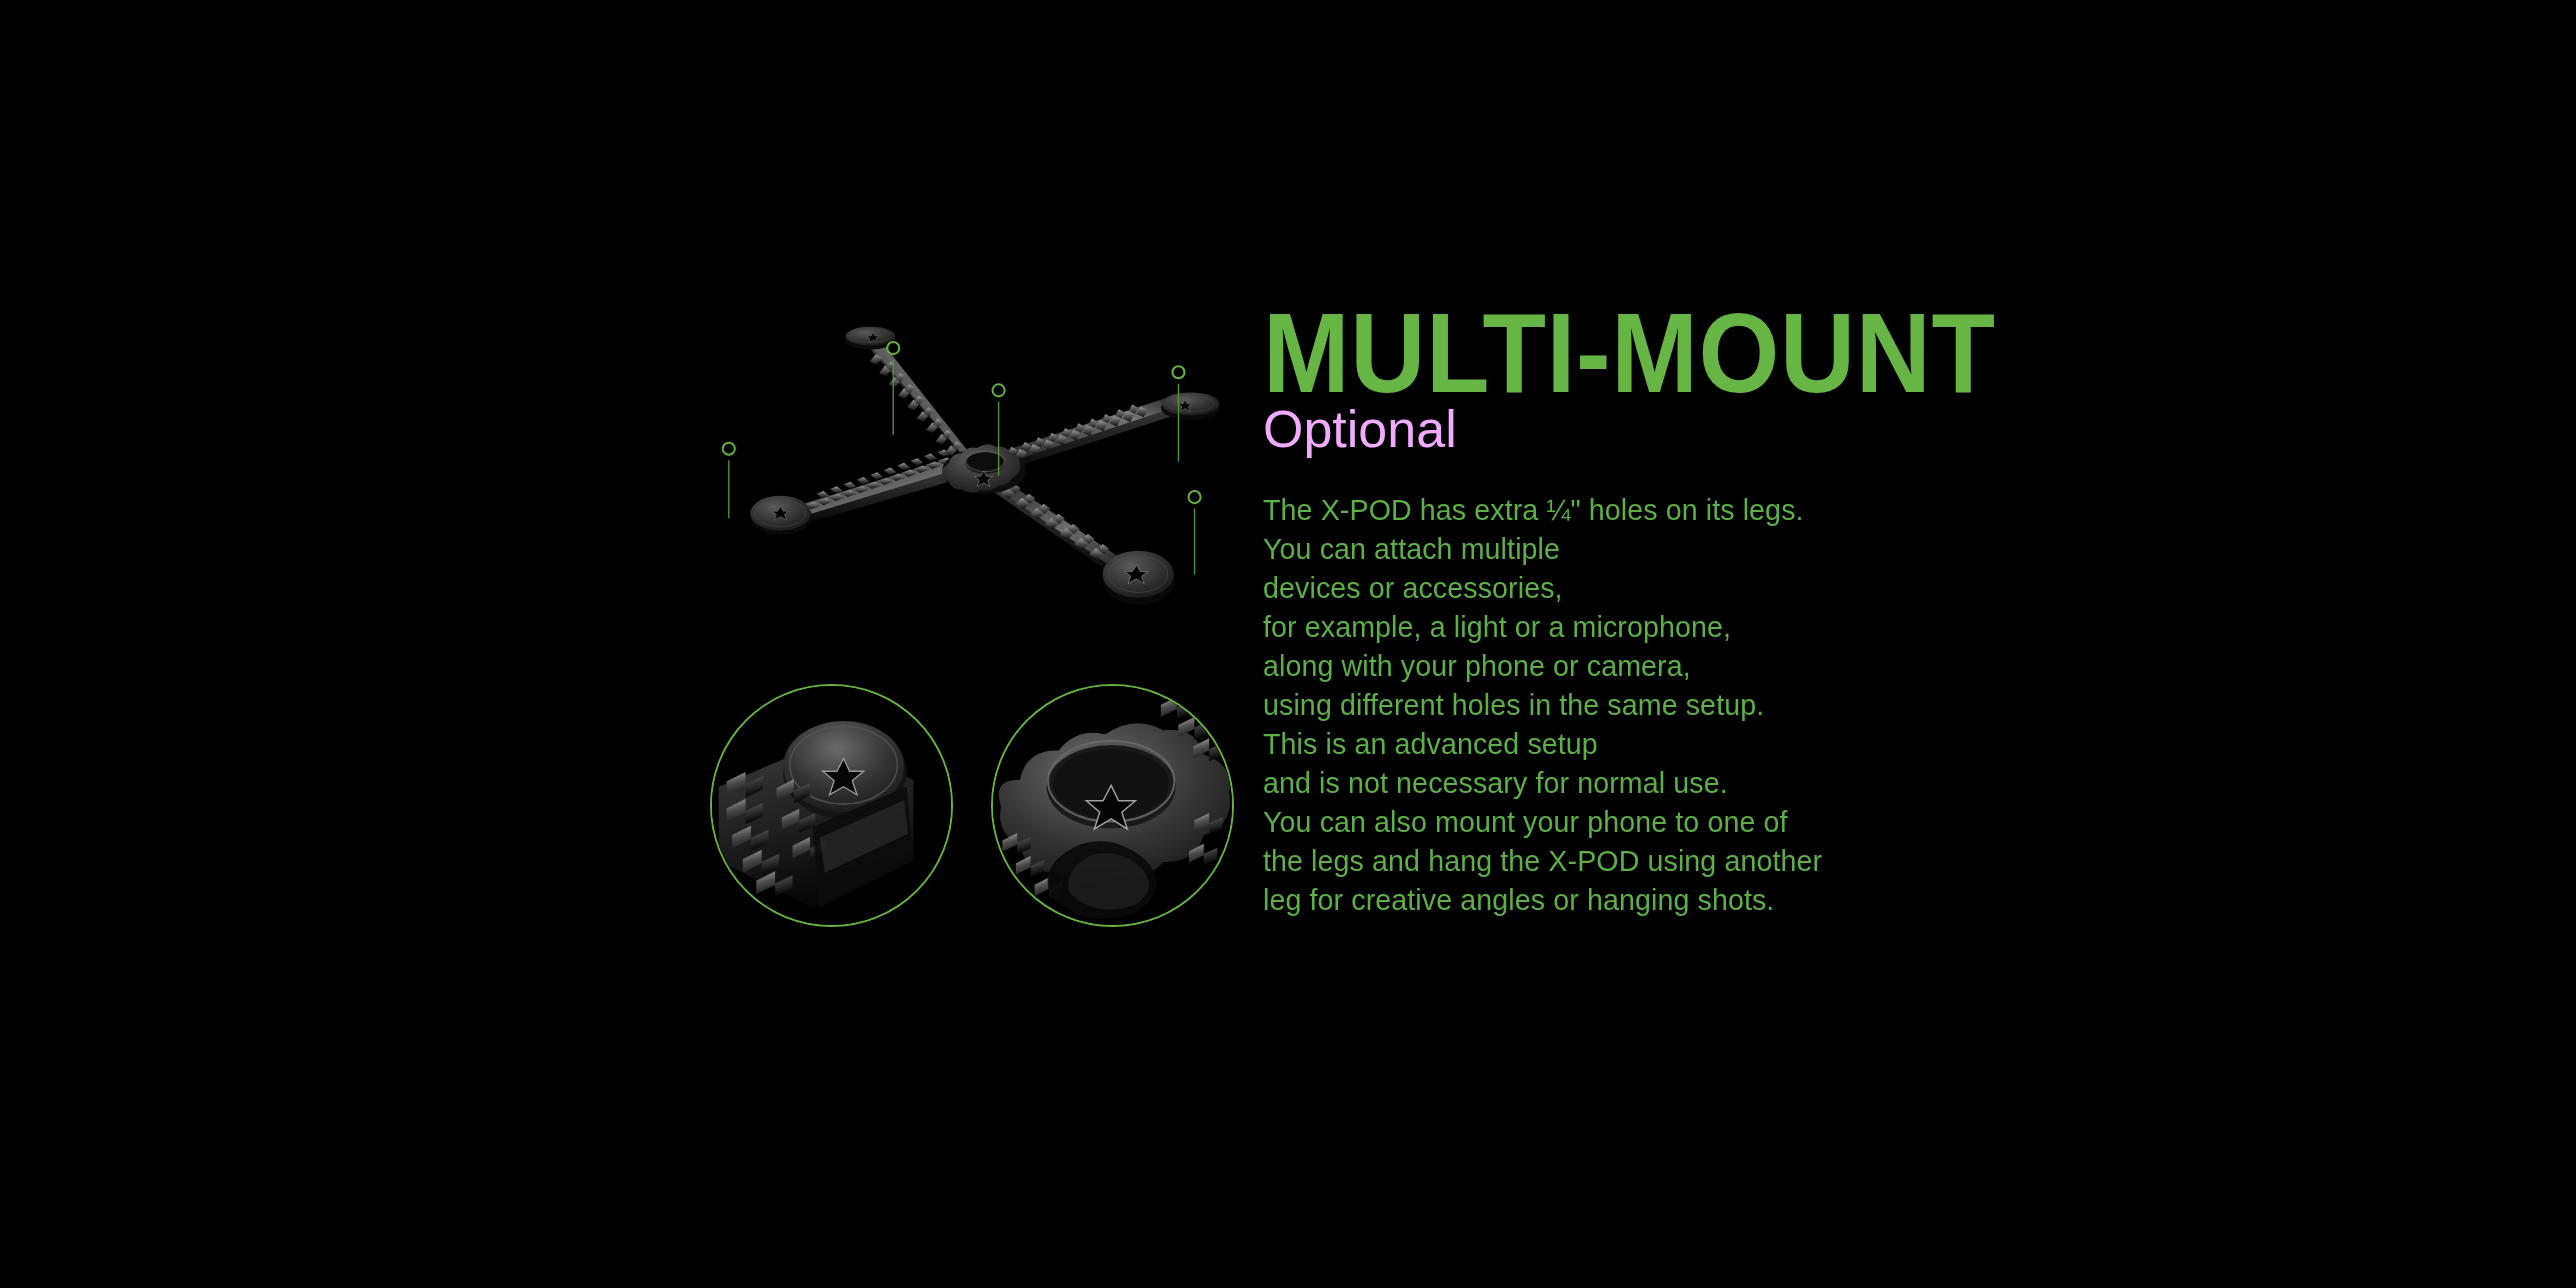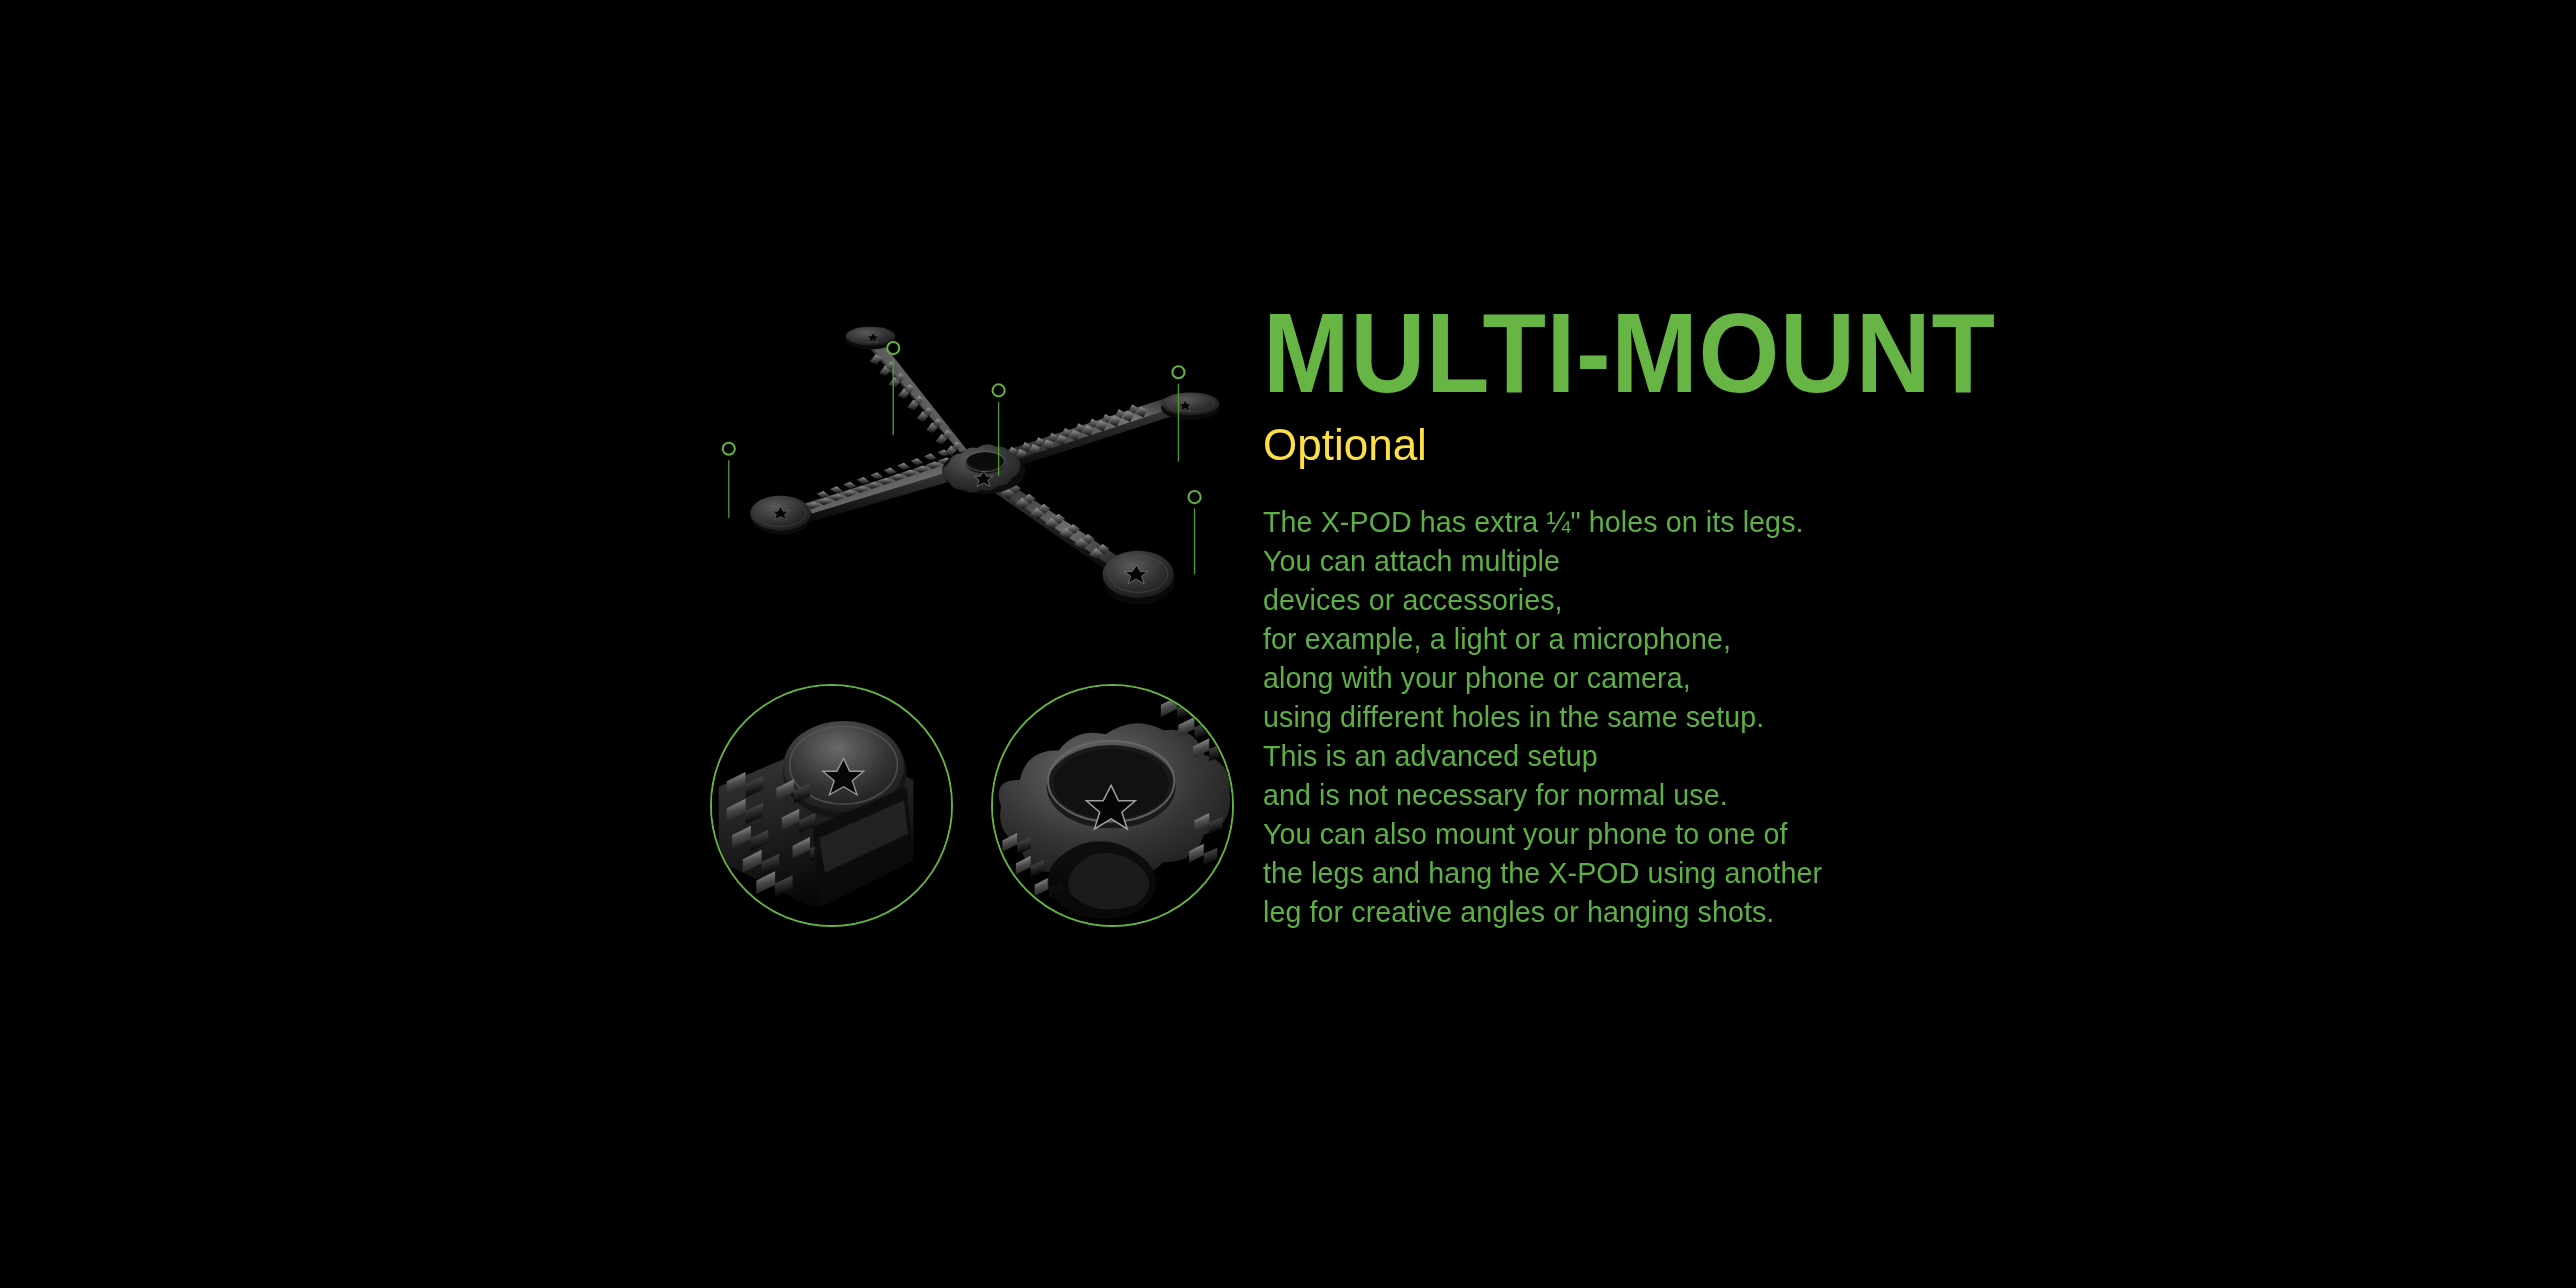--- a/index.html
+++ b/index.html
@@ -39,24 +39,24 @@
     color: #66b545;
     margin: 0;
     transform: scaleX(0.92);
     transform-origin: left center;
     white-space: nowrap;
   }
 
   .subtitle {
     font-family: "Liberation Sans", sans-serif;
     font-weight: 400;
-    font-size: 44px;
+    font-size: 52px;
     line-height: 1.0;
-    color: #fde047;
-    margin: 21px 0 0 0;
+    color: #f0abfc;
+    margin: 1px 0 0 0;
     letter-spacing: 0px;
     white-space: nowrap;
   }
 
   .body-copy {
     margin-top: 35px;
   }
   .body-line {
     font-family: "Liberation Sans Narrow", "Liberation Sans", sans-serif;
     font-weight: 400;

